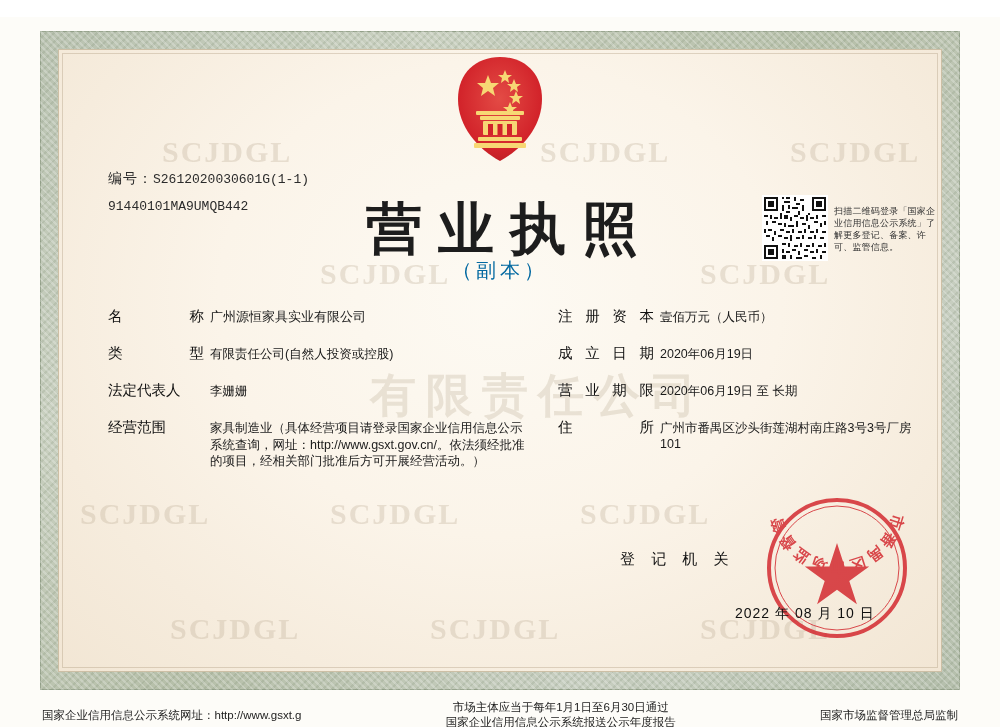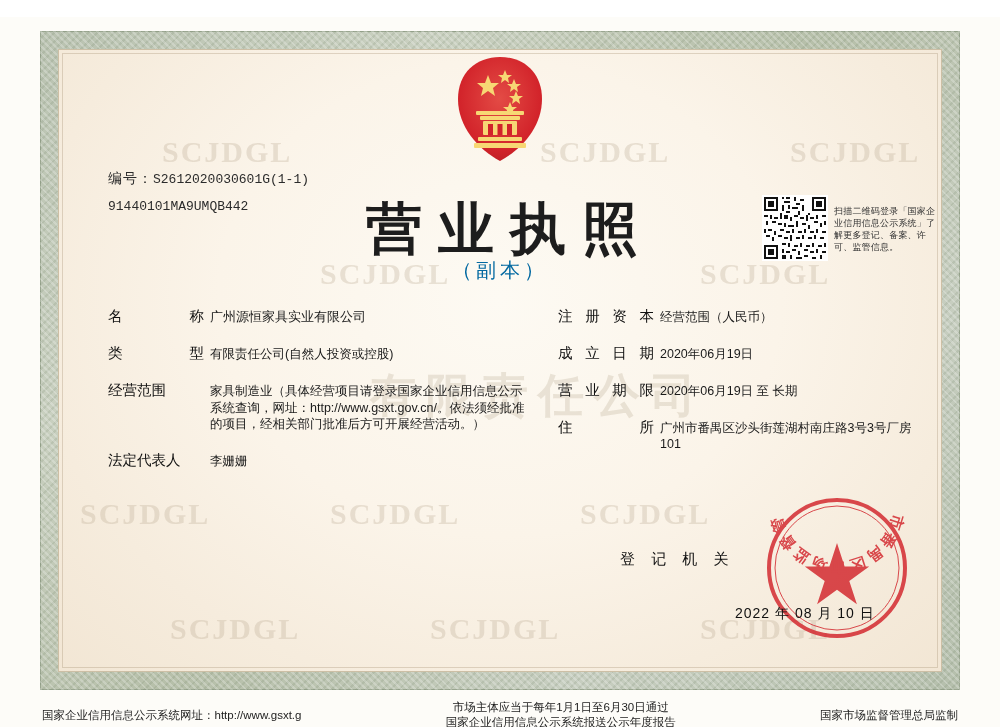--- a/index.html
+++ b/index.html
@@ -311,38 +311,38 @@
         <div class="val big">广州源恒家具实业有限公司</div>
       </div>
       <div class="row">
         <div class="lbl">
           <span>类</span>
           <span>型</span>
         </div>
         <div class="val">有限责任公司(自然人投资或控股)</div>
       </div>
       <div class="row">
+        <div class="lbl" style="display:block;">法定代表人</div>
+        <div class="val">李姗姗</div>
+      </div>
+      <div class="row">
         <div class="lbl" style="display:block;">经营范围</div>
         <div class="val scope">家具制造业（具体经营项目请登录国家企业信用信息公示系统查询，网址：http://www.gsxt.gov.cn/。依法须经批准的项目，经相关部门批准后方可开展经营活动。）</div>
-      </div>
-      <div class="row">
-        <div class="lbl" style="display:block;">法定代表人</div>
-        <div class="val">李姗姗</div>
       </div>
     </div>
 
     <div class="col-right">
       <div class="row">
         <div class="lbl">
           <span>注</span>
           <span>册</span>
           <span>资</span>
           <span>本</span>
         </div>
-        <div class="val">经营范围（人民币）</div>
+        <div class="val">壹佰万元（人民币）</div>
       </div>
       <div class="row">
         <div class="lbl">
           <span>成</span>
           <span>立</span>
           <span>日</span>
           <span>期</span>
         </div>
         <div class="val">2020年06月19日</div>
       </div>

